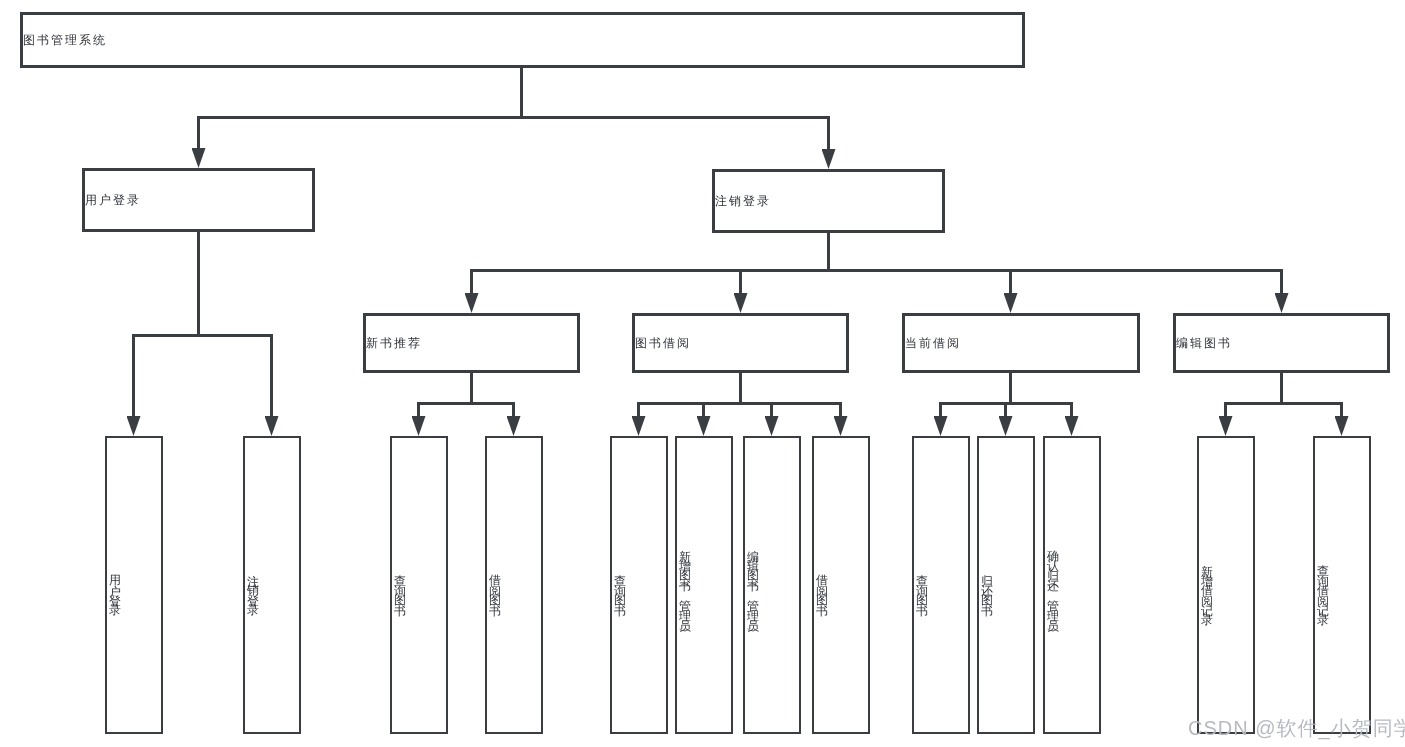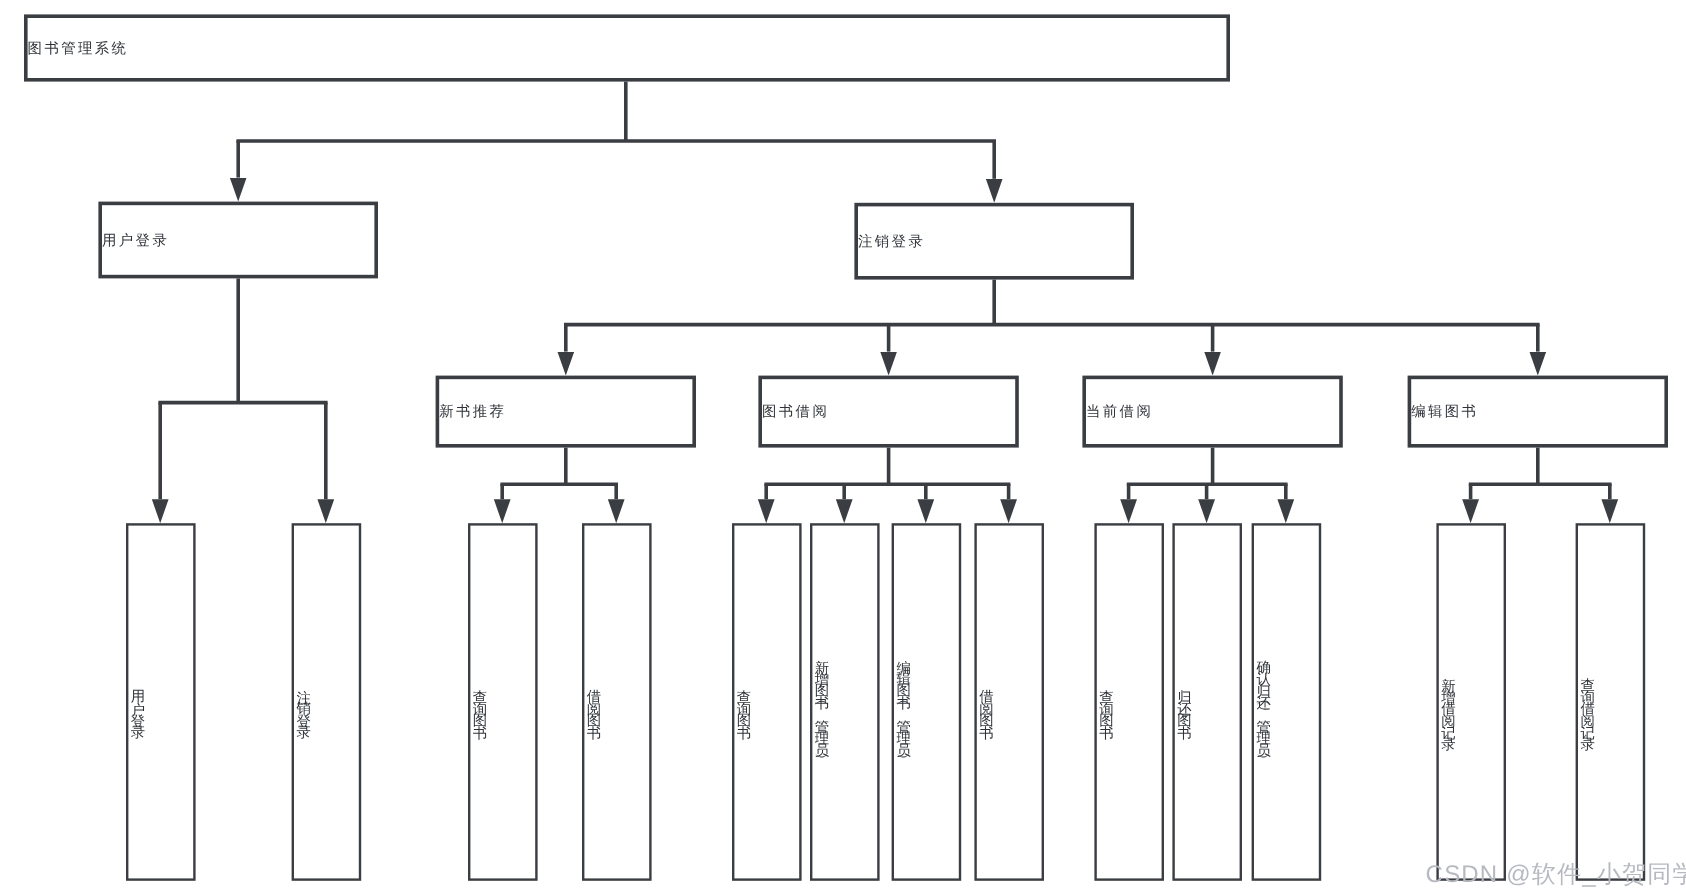--- a/index.html
+++ b/index.html
@@ -98,21 +98,21 @@
   <div class="node" style="left:712px;top:169px;width:233px;height:64px">
     <span>注销登录</span>
   </div>
 
   <div class="node" style="left:632px;top:313px;width:217px;height:60px">
     <span>图书借阅</span>
   </div>
   <div class="node" style="left:363px;top:313px;width:217px;height:60px">
     <span>新书推荐</span>
   </div>
-  <div class="node" style="left:902px;top:313px;width:217px;height:60px">
+  <div class="node" style="left:902px;top:313px;width:238px;height:60px">
     <span>当前借阅</span>
   </div>
   <div class="node" style="left:1173px;top:313px;width:217px;height:60px">
     <span>编辑图书</span>
   </div>
 
   <div class="node leaf" style="left:105px;top:436px;width:58px;height:298px">
     <span class="vtext">用户登录</span>
   </div>
   <div class="node leaf" style="left:243px;top:436px;width:58px;height:298px">

